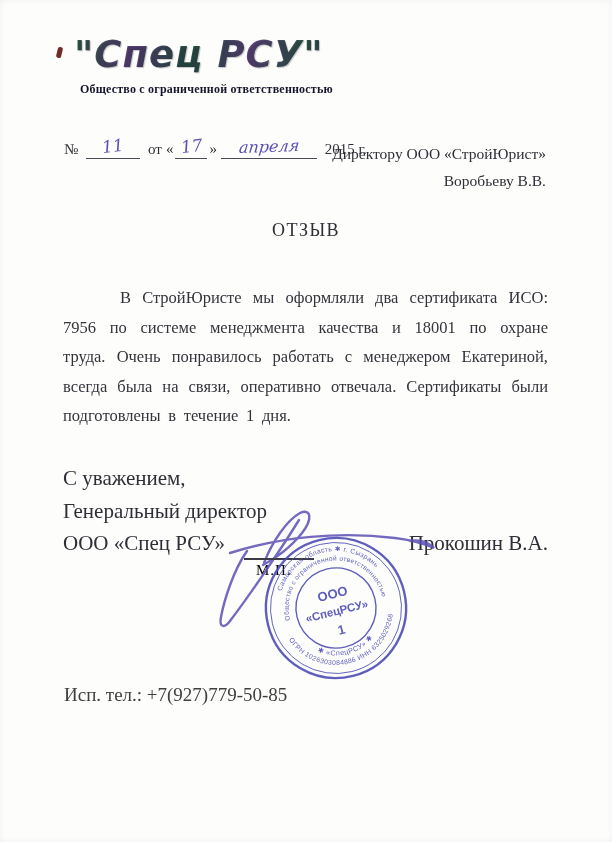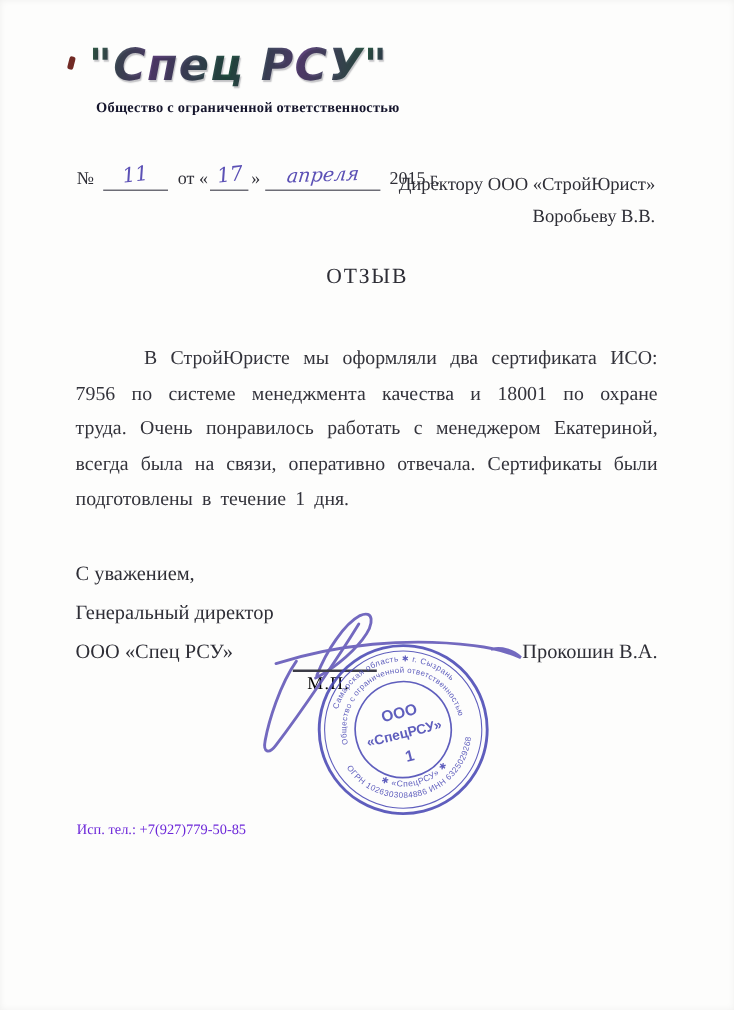--- a/index.html
+++ b/index.html
@@ -47,33 +47,33 @@
   
   .doc-title{position:absolute;top:220px;left:0;width:612px;text-align:center;
     font-size:18px;letter-spacing:1.5px;}
   
   .body-par{
     position:absolute;top:283px;left:63px;right:64px;
     font-size:16.5px;line-height:29.5px;
     text-align:justify;text-indent:57px;word-spacing:3.5px;color:#33333b;
   }
   
-  .closing{position:absolute;top:462px;left:63px;right:64px;font-size:17px;line-height:32.5px;}
+  .closing{position:absolute;top:462px;left:63px;right:64px;font-size:21px;line-height:32.5px;}
   .company-row{display:flex;justify-content:space-between;gap:28px;}
   .seal-mark{position:absolute;top:562px;left:256px;font-size:15px;color:#000000;letter-spacing:1px;text-align:right;}
   
   .overlay{position:absolute;top:0;left:0;pointer-events:none;}
   .sig-g{color:#5b50b5;}
   
   .stamp{position:absolute;top:518px;left:246px;pointer-events:none;opacity:0.88;}
   .stamp-g{color:#4a49b5;font-family:"Liberation Sans", sans-serif;}
   .stamp-g text{fill:currentColor;}
   .stamp-g circle{fill:none;stroke:currentColor;}
   
-  .footer-line{position:absolute;top:684px;left:64px;font-size:12px;color:#6d28d9;}
+  .footer-line{position:absolute;top:684px;left:64px;font-size:19px;color:#404040;}
   
   .speck{position:absolute;top:47px;left:57px;width:5px;height:11px;background:#712a24;border-radius:2px;transform:rotate(14deg);}
 </style>
 </head>
 <body>
 
 <div class="page">
 
   <div class="speck"></div>
 

